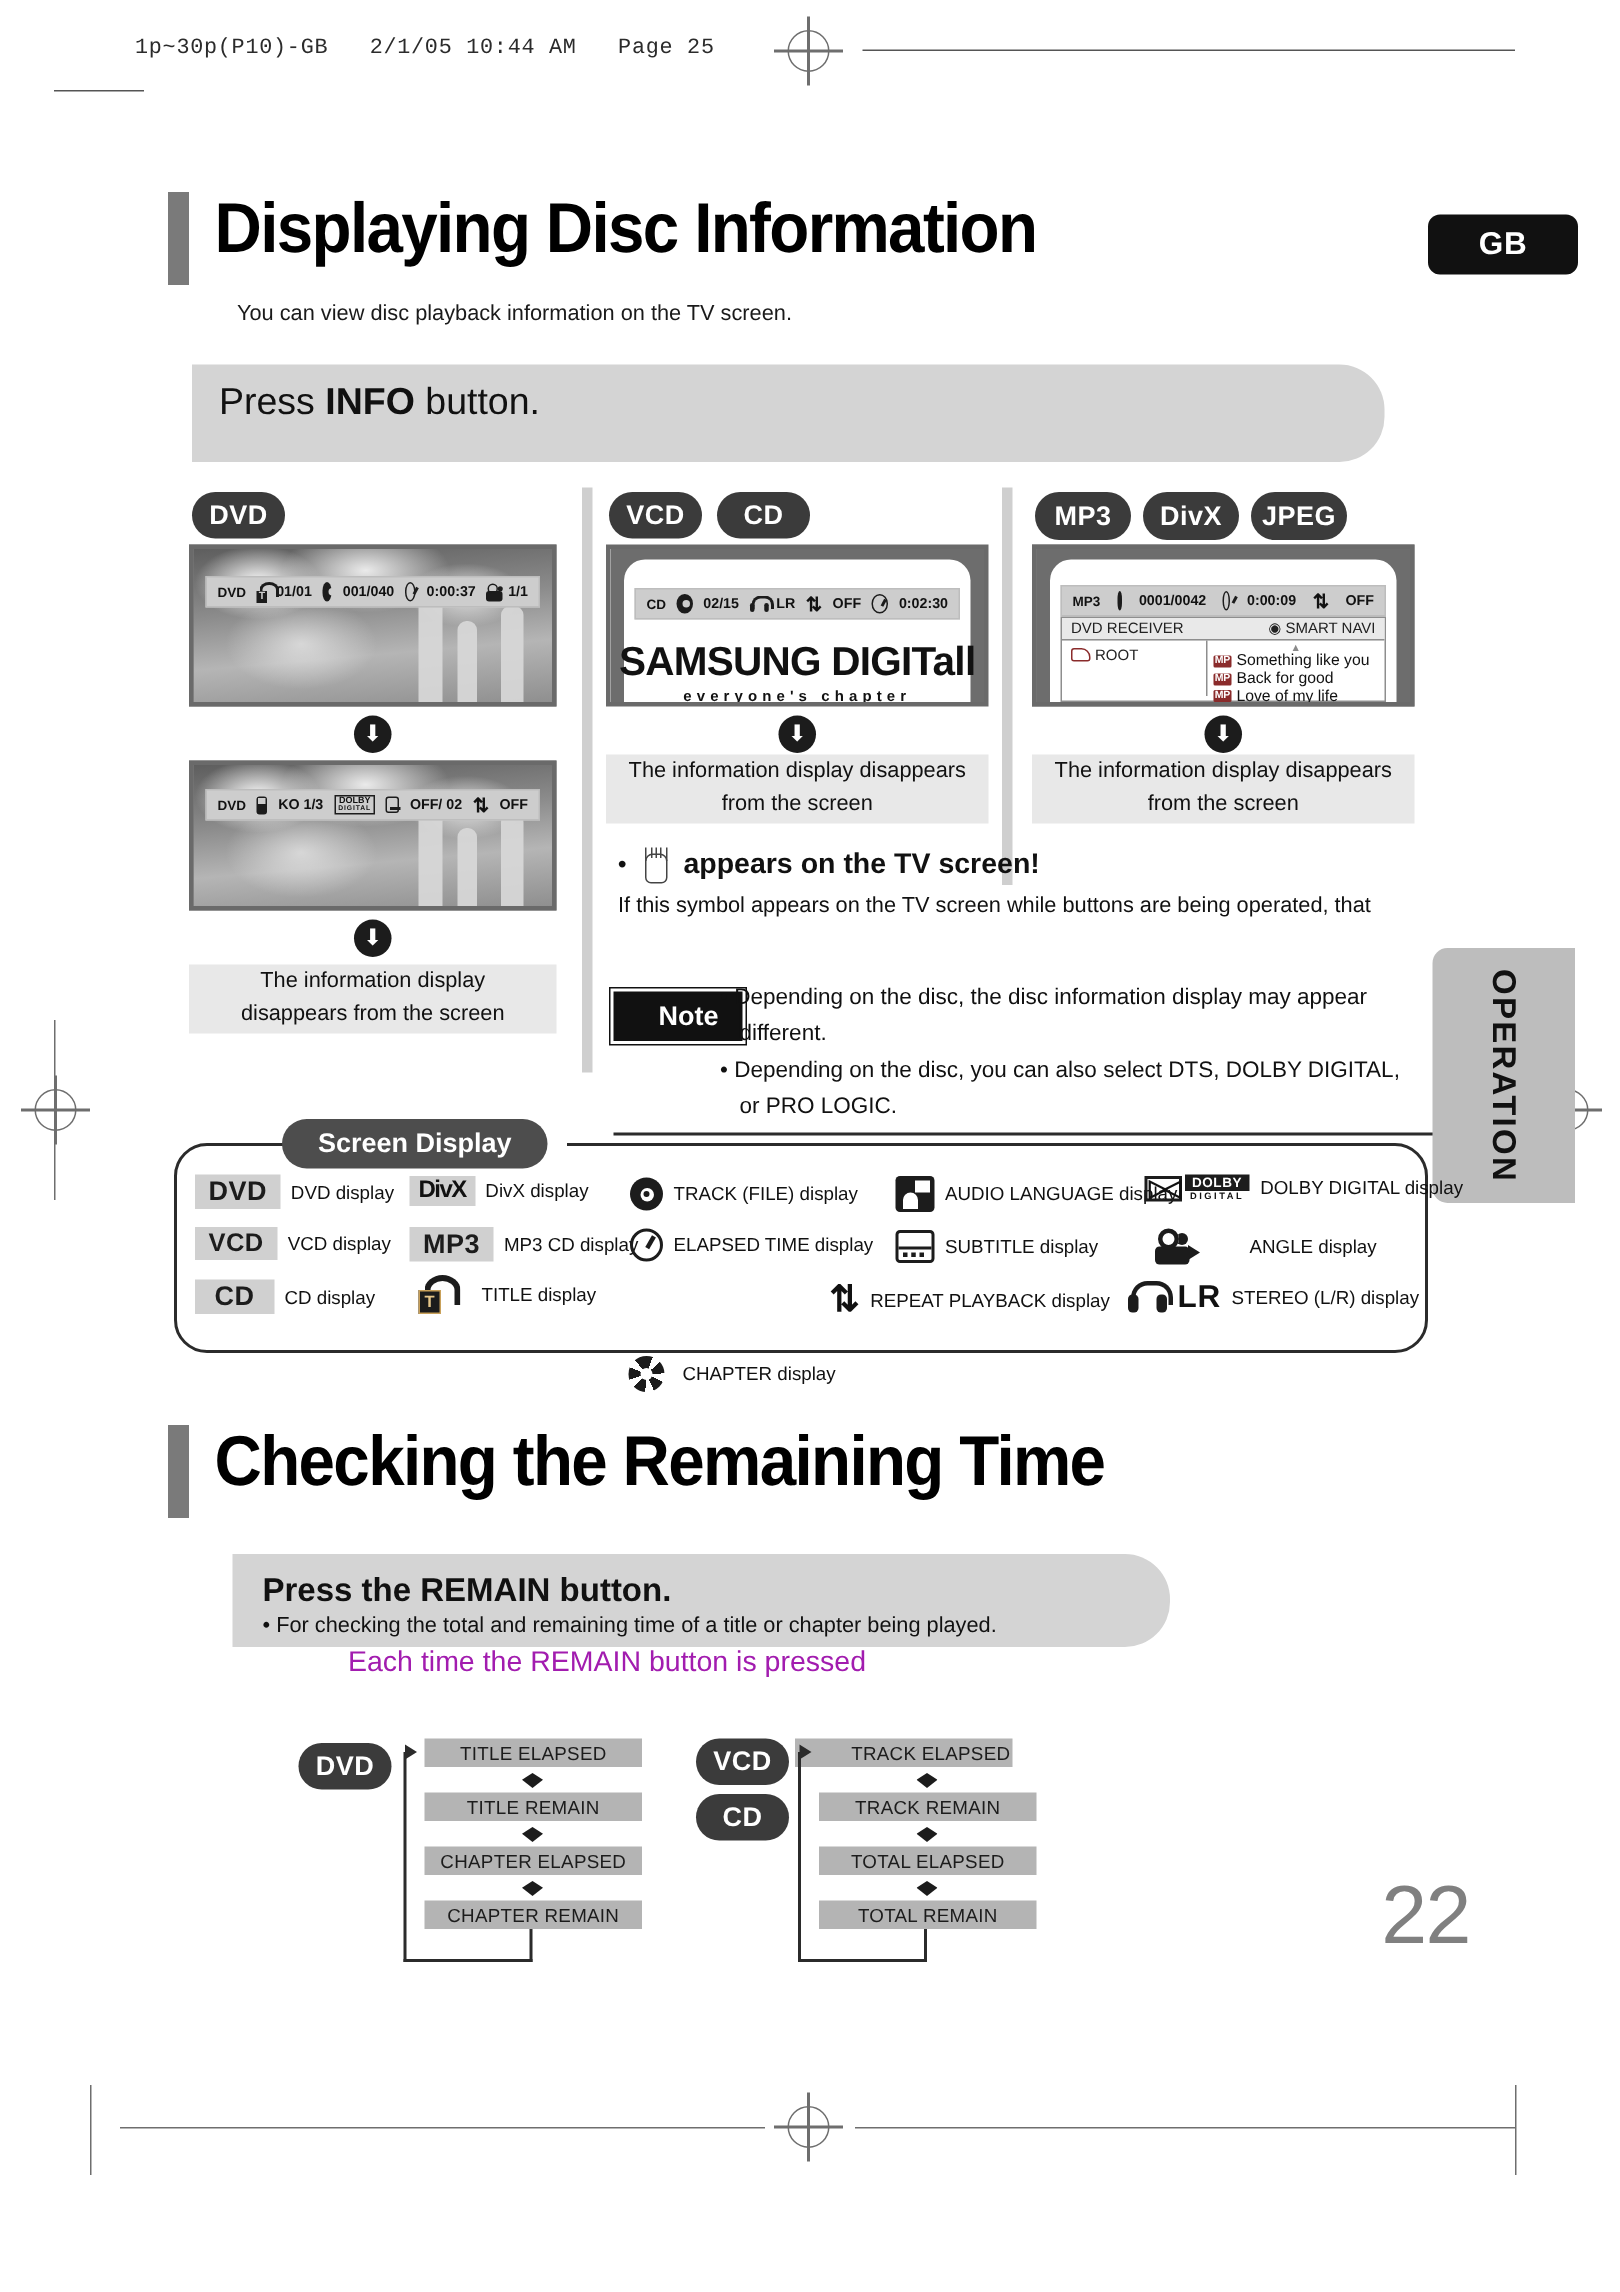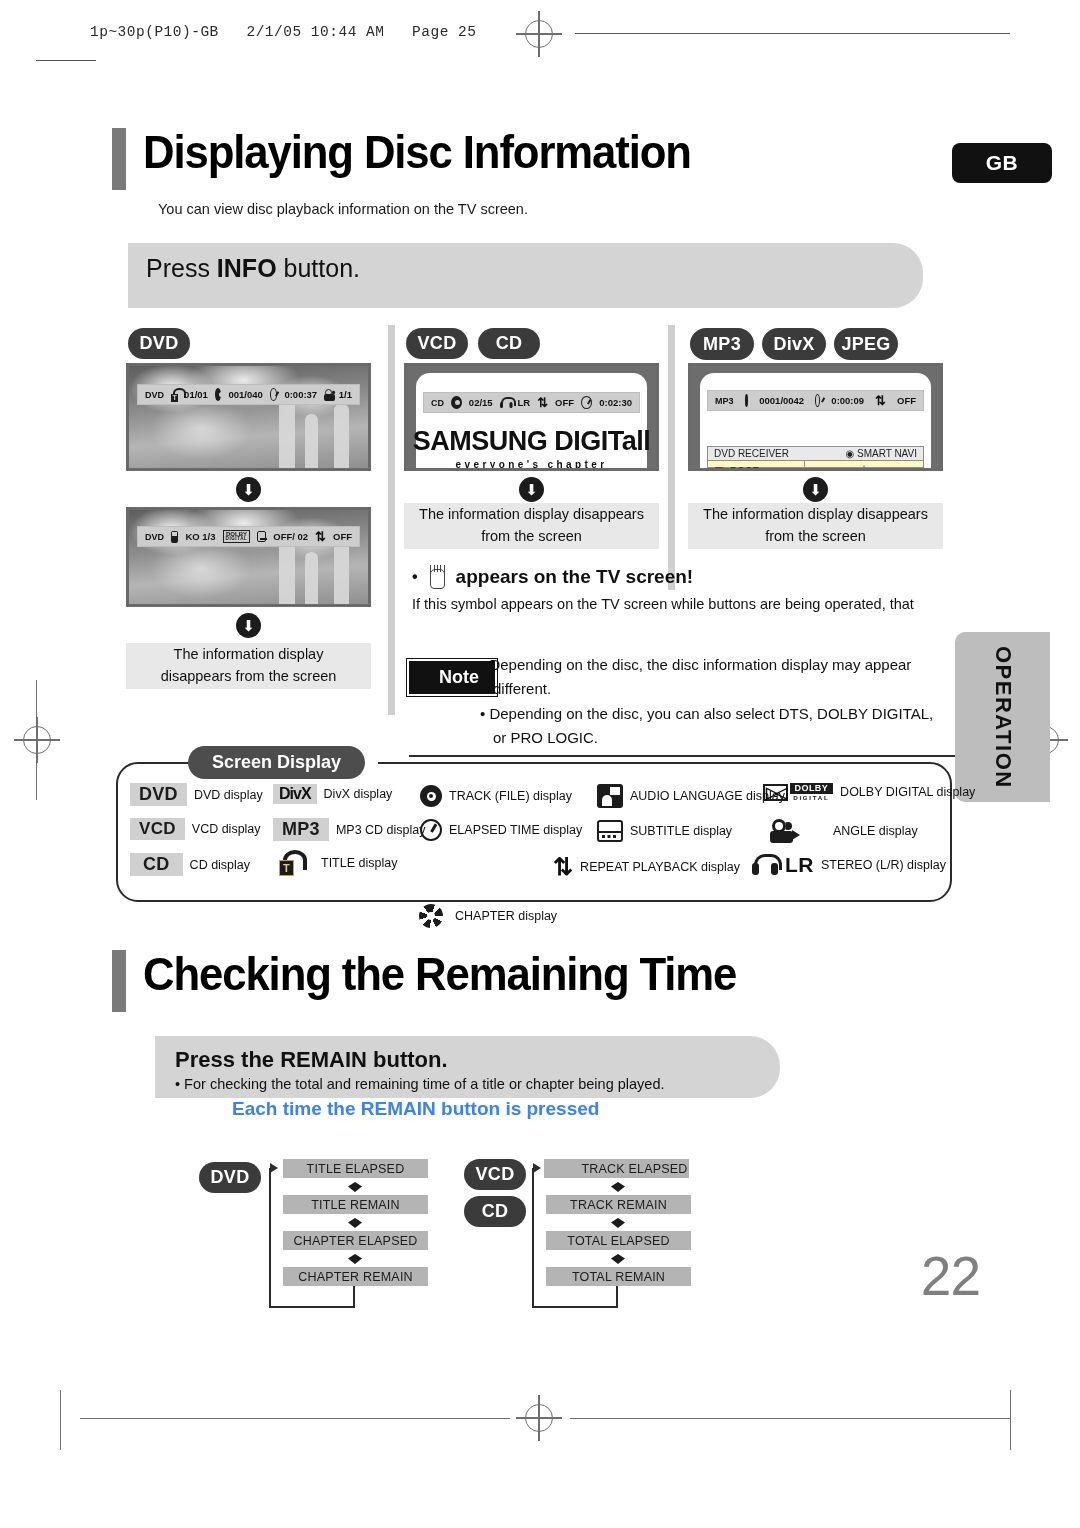--- a/index.html
+++ b/index.html
@@ -150,21 +150,21 @@
   }
 
   
   .capbox {
     position: absolute; background: #e8e8e8; text-align: center;
     font-size: 14.5px; color: #111; line-height: 1.5;
     display: flex; align-items: center; justify-content: center;
   }
 
   
-  .navi { position: absolute; background: #fef9c3; border: 1px solid #8e8e8e; margin-top: 35px; }
+  .navi { position: absolute; background: #ffffff; border: 1px solid #8e8e8e; }
   .navi-top {
     display: flex; align-items: center; justify-content: space-between;
     padding: 1px 6px; font-size: 10px; color: #222;
     border-bottom: 1px solid #8e8e8e; background: #e9e9e9;
   }
   .navi-body { display: flex; height: calc(100% - 18px); }
   .navi-left { width: 45%; padding: 5px 6px; font-size: 10px; color: #222;
                border-right: 1px solid #8e8e8e; }
   .navi-right { flex: 1; padding: 3px 4px 0 4px; }
   .navi-row { font-size: 10.5px; color: #111; display: flex; gap: 3px;
@@ -287,21 +287,21 @@
   .i-rep { font-size: 24px; font-weight: bold; line-height: 1; color: #111; }
   .i-head { width: 26px; height: 23px; position: relative; }
   .i-head::before { content:""; position:absolute; left:2px; top:0; width:22px; height:13px;
                     border:3.4px solid #1c1c1c; border-radius: 11px 11px 0 0; border-bottom:none; }
   .i-head::after { content:""; position:absolute; left:0; top:9px; width:7px; height:12px;
                    background:#1c1c1c; border-radius:3px;
                    box-shadow: 19px 0 0 0 #1c1c1c; }
   .lr-txt { font-size: 21px; font-weight: bold; letter-spacing: .5px; }
 
   
-  .flow-h { position: absolute; font-size: 19px; font-weight: bold; color: #3b82f6; }
+  .flow-h { position: absolute; font-size: 19px; font-weight: normal; color: #a21caf; }
   .fbox {
     position: absolute; background: #b4b4b4; color: #1c1c1c;
     font-size: 12.5px; text-align: center; display: flex;
     align-items: center; justify-content: center; letter-spacing: .2px;
   }
   .fdiam { position: absolute; width: 0; height: 0; }
   .fdiam::before { content:""; position:absolute; left:-7px; top:-5px; width:14px; height:10px;
                    background:#1c1c1c; clip-path: polygon(50% 0,100% 45%,50% 100%,0 45%); }
   .loop { position: absolute; border: 2px solid #2b2b2b; }
   .arrowhead { position: absolute; width:0; height:0;
@@ -600,21 +600,21 @@
   <div class="fdiam" style="left:355px;top:1223px;"></div>
   <div class="fbox" style="left:283px;top:1231px;width:145px;height:19px;">CHAPTER ELAPSED</div>
   <div class="fdiam" style="left:355px;top:1259px;"></div>
   <div class="fbox" style="left:283px;top:1267px;width:145px;height:19px;">CHAPTER REMAIN</div>
   <div class="loop" style="left:269px;top:1168px;width:86px;height:140px;border-top:none;border-right:none;"></div>
   <div class="loop" style="left:353px;top:1286px;width:2px;height:22px;border:none;background:#2b2b2b;"></div>
   <div class="arrowhead" style="left:270px;top:1163px;"></div>
 
   <span class="pill sz1" style="position:absolute;left:464px;top:1159px;">VCD</span>
   <span class="pill sz1" style="position:absolute;left:464px;top:1196px;">CD</span>
-  <div class="fbox" style="left:544px;top:1159px;width:145px;height:19px;padding-left:36px;">TRACK ELAPSED</div>
+  <div class="fbox" style="left:530px;top:1159px;width:145px;height:19px;padding-left:36px;">TRACK ELAPSED</div>
   <div class="fdiam" style="left:618px;top:1187px;"></div>
   <div class="fbox" style="left:546px;top:1195px;width:145px;height:19px;">TRACK REMAIN</div>
   <div class="fdiam" style="left:618px;top:1223px;"></div>
   <div class="fbox" style="left:546px;top:1231px;width:145px;height:19px;">TOTAL ELAPSED</div>
   <div class="fdiam" style="left:618px;top:1259px;"></div>
   <div class="fbox" style="left:546px;top:1267px;width:145px;height:19px;">TOTAL REMAIN</div>
   <div class="loop" style="left:532px;top:1168px;width:86px;height:140px;border-top:none;border-right:none;"></div>
   <div class="loop" style="left:616px;top:1286px;width:2px;height:22px;border:none;background:#2b2b2b;"></div>
   <div class="arrowhead" style="left:533px;top:1163px;"></div>
 

